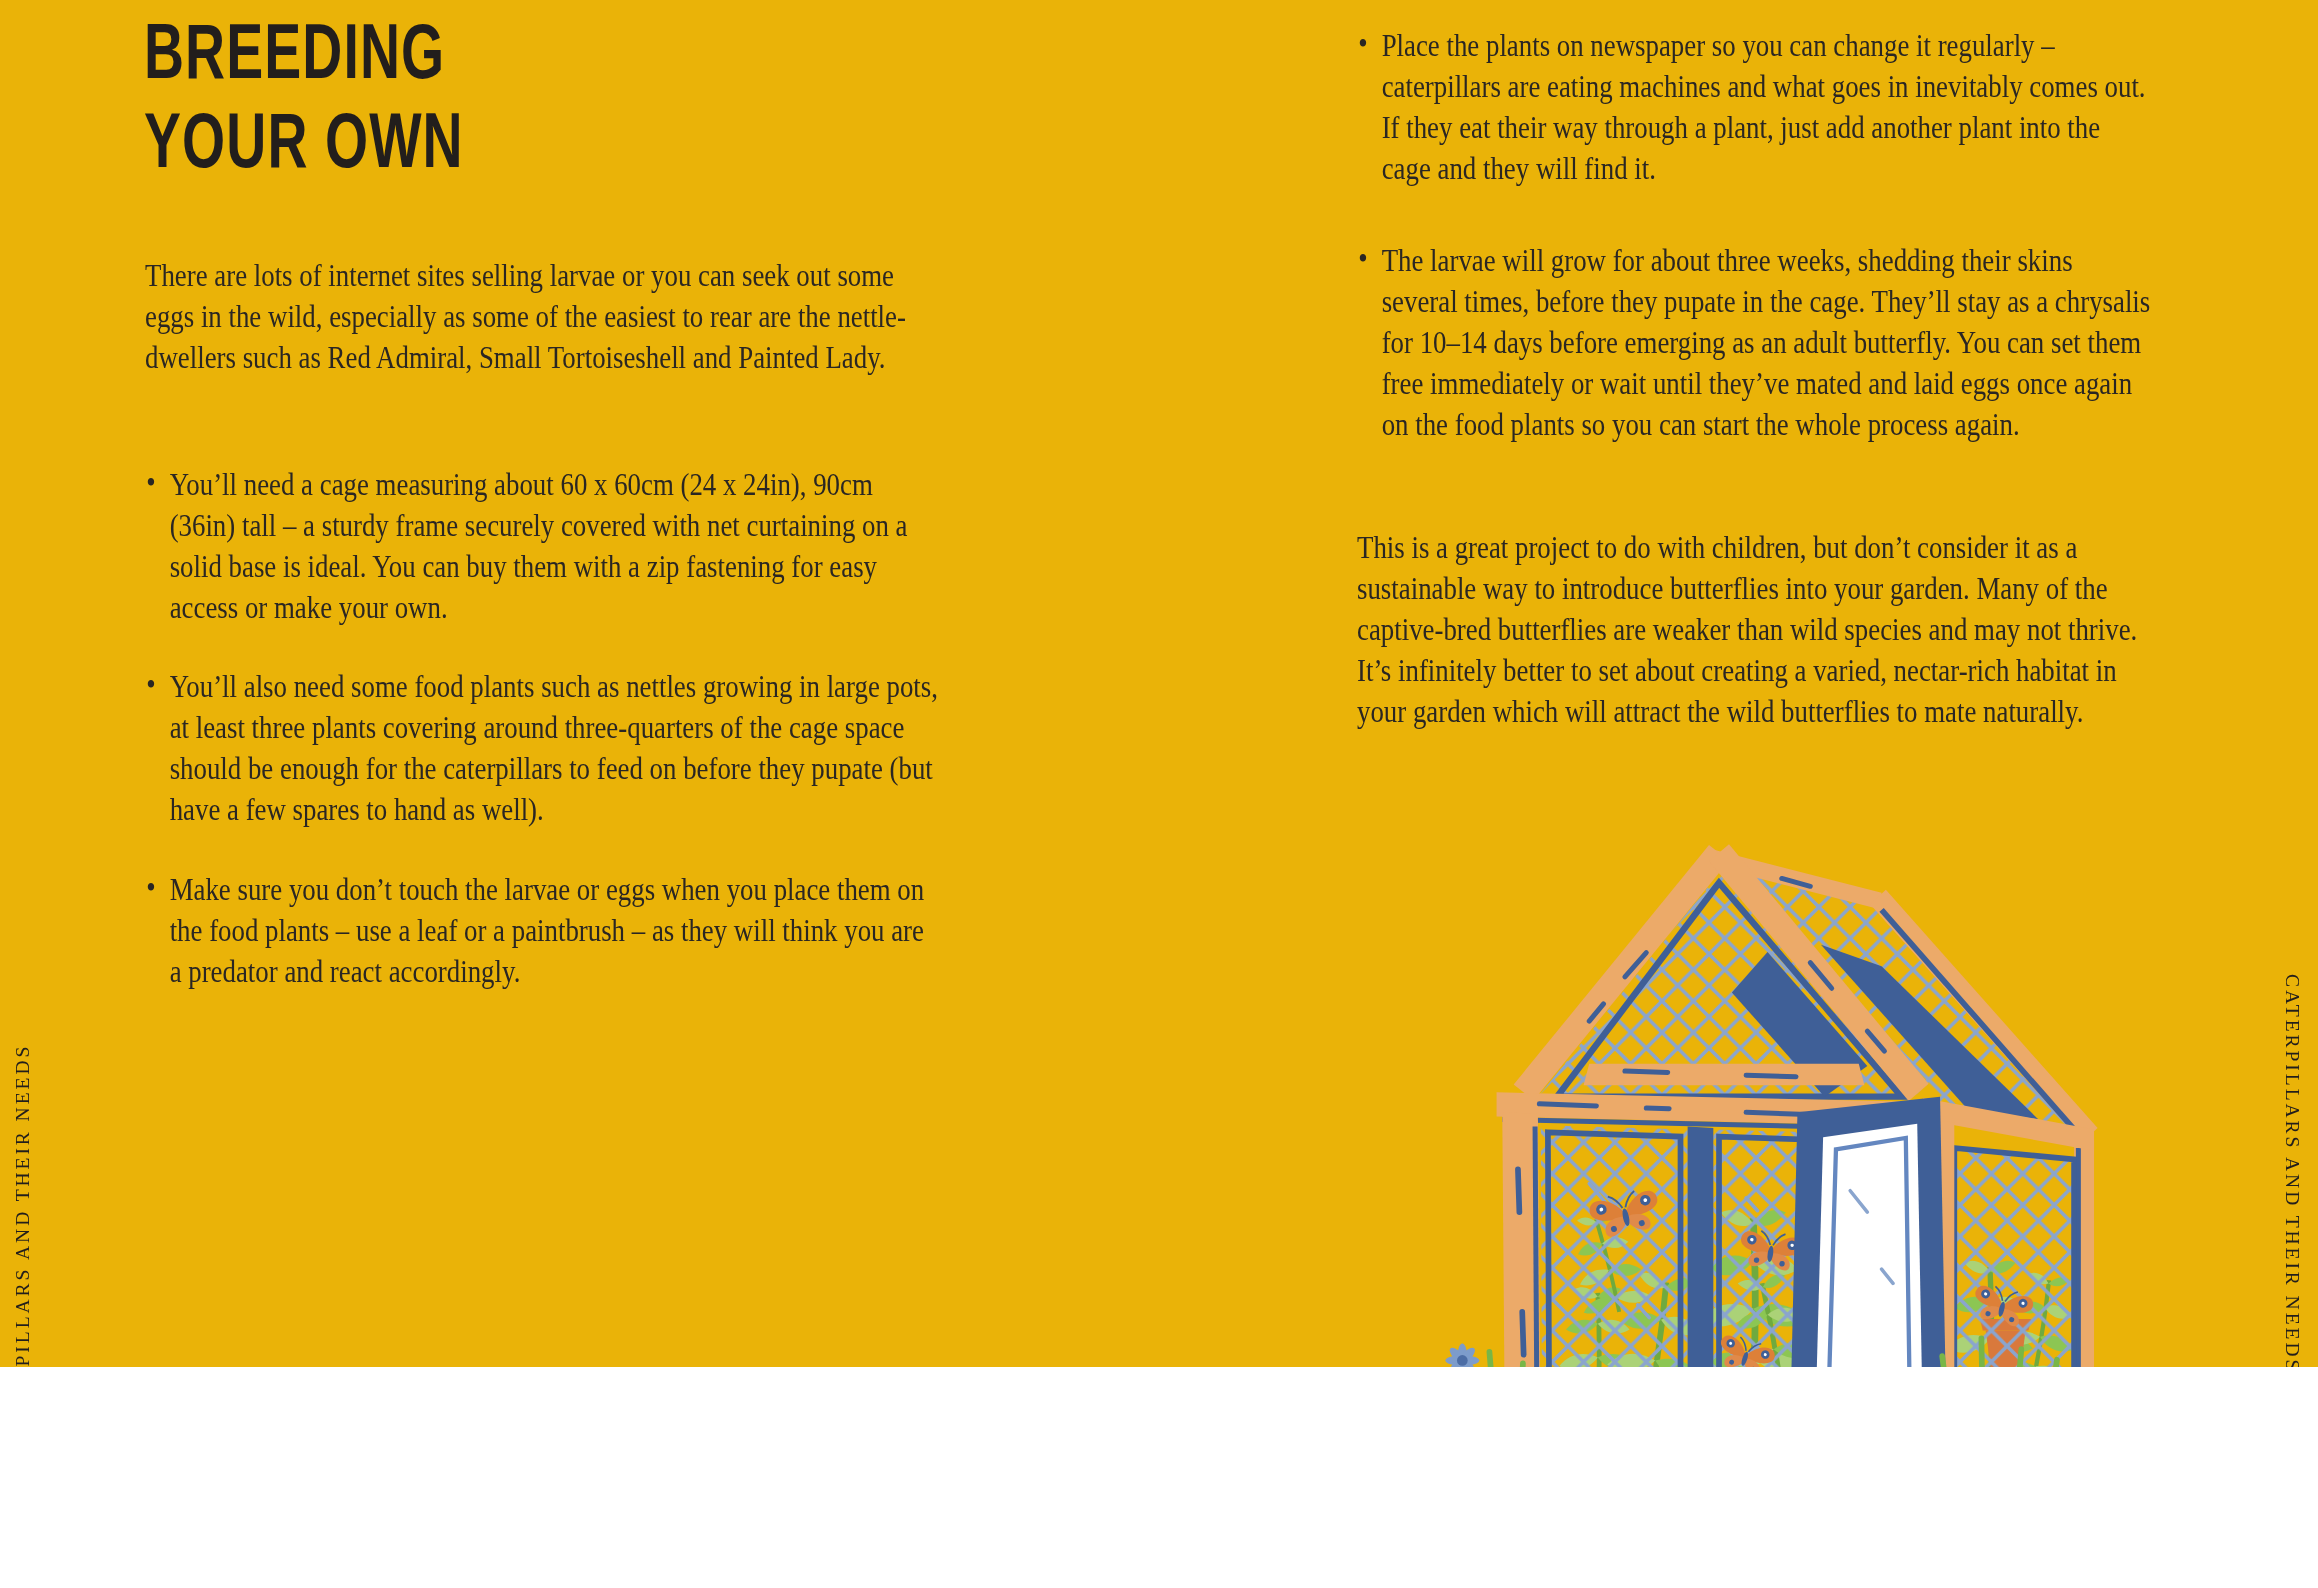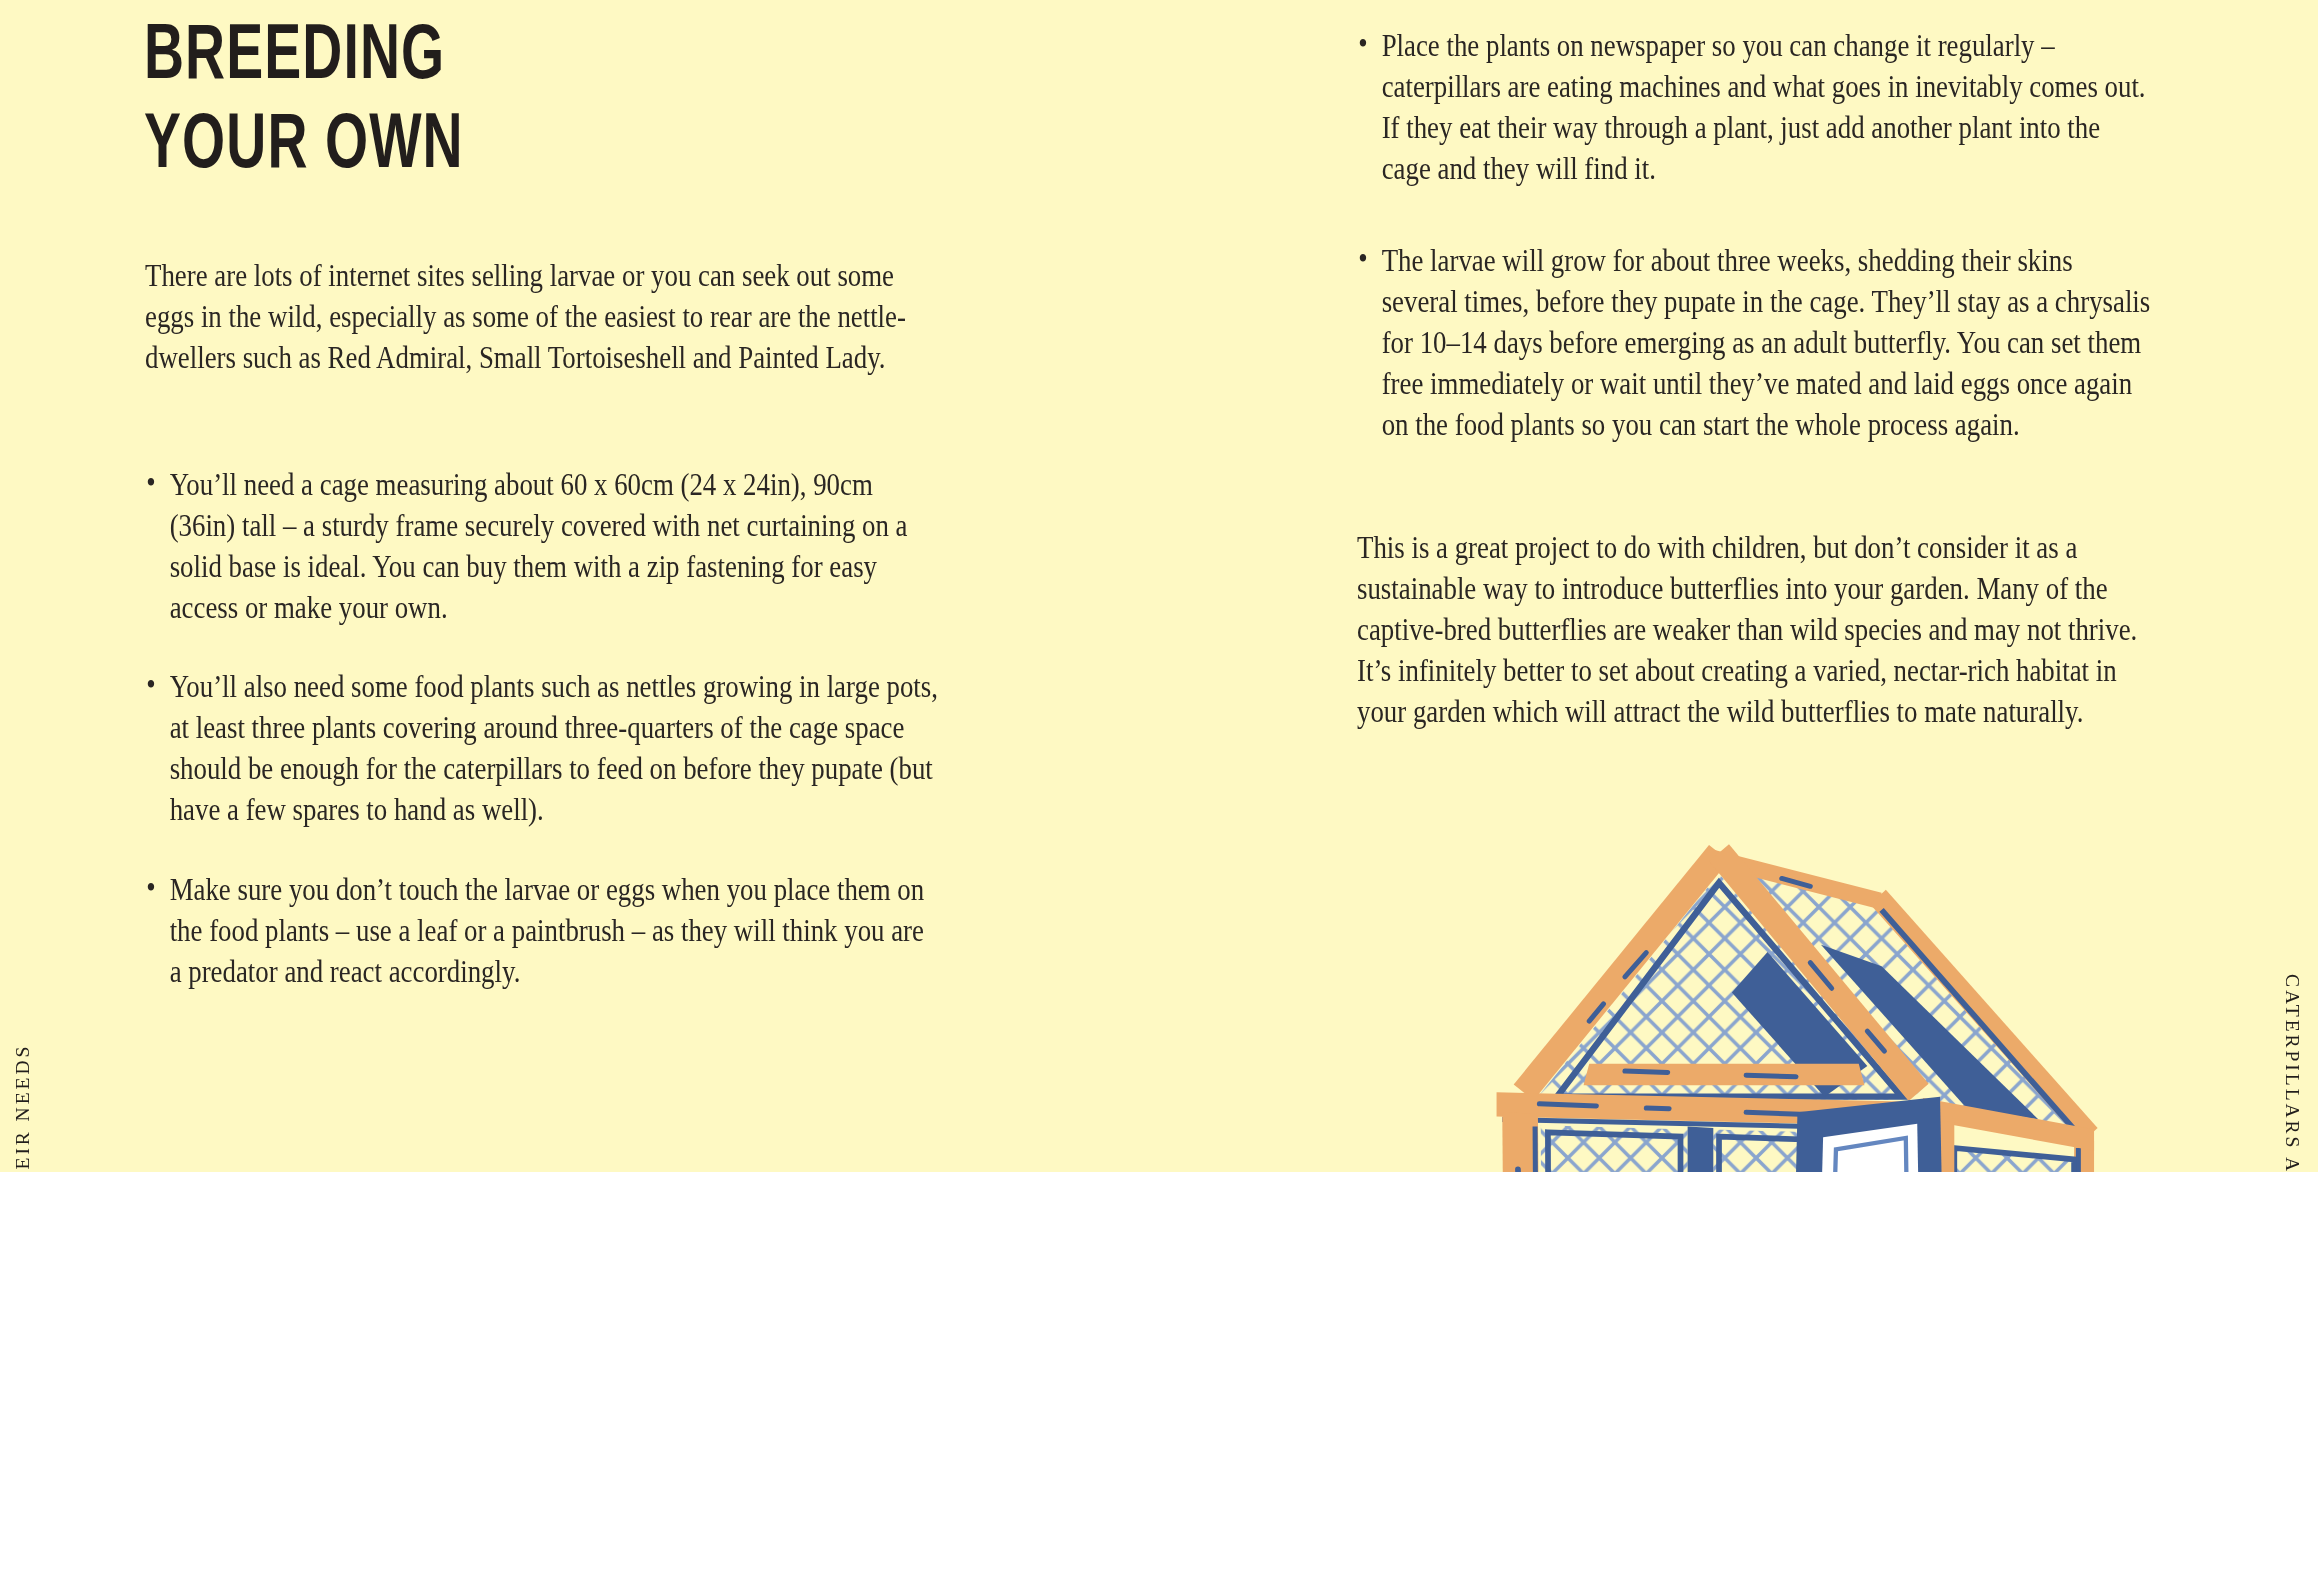--- a/index.html
+++ b/index.html
@@ -1,17 +1,17 @@
 <!DOCTYPE html>
 <html style="font-size:11.6px"><head>
 <meta charset="utf-8">
 <style>
   html,body{margin:0;padding:0;background:#ffffff;}
   .spread{
-    position:relative;width:2319px;height:1172px;background:#fef9c3;overflow:hidden;
+    position:relative;width:2319px;height:1367px;background:#eab308;overflow:hidden;
     font-family:"Liberation Serif",serif;color:#2a2623;
   }
   .title{
     position:absolute;left:144px;top:7.3px;
     font-family:"Liberation Sans",sans-serif;font-weight:700;font-size:77px;
     line-height:89px;letter-spacing:1.5px;color:#221e1c;
     transform:scaleX(.72);transform-origin:0 0;white-space:nowrap;
   }
   .para{
     position:absolute;width:902px;font-size:30.5px;line-height:41px;

